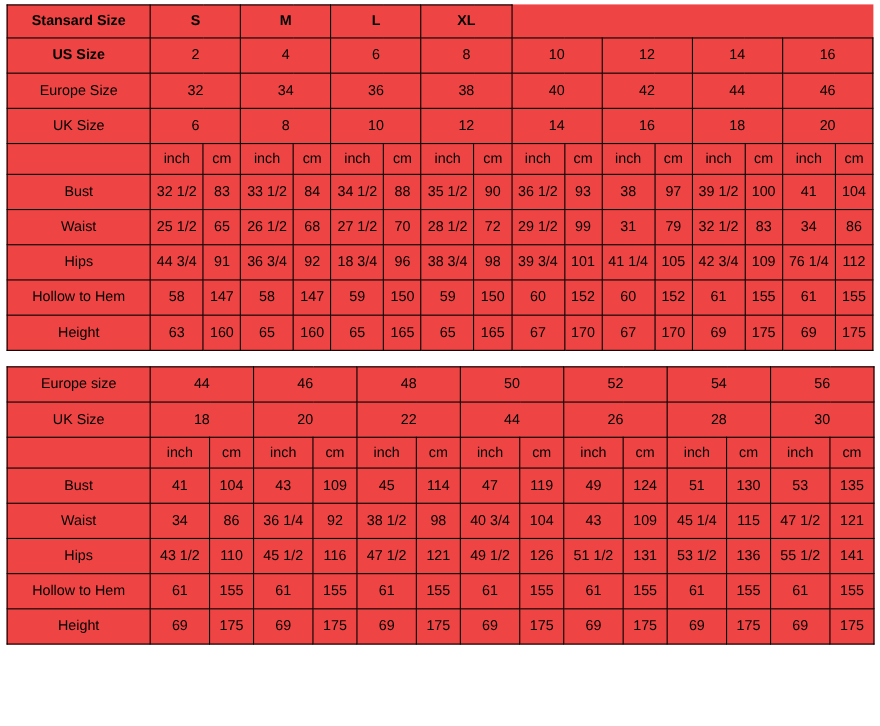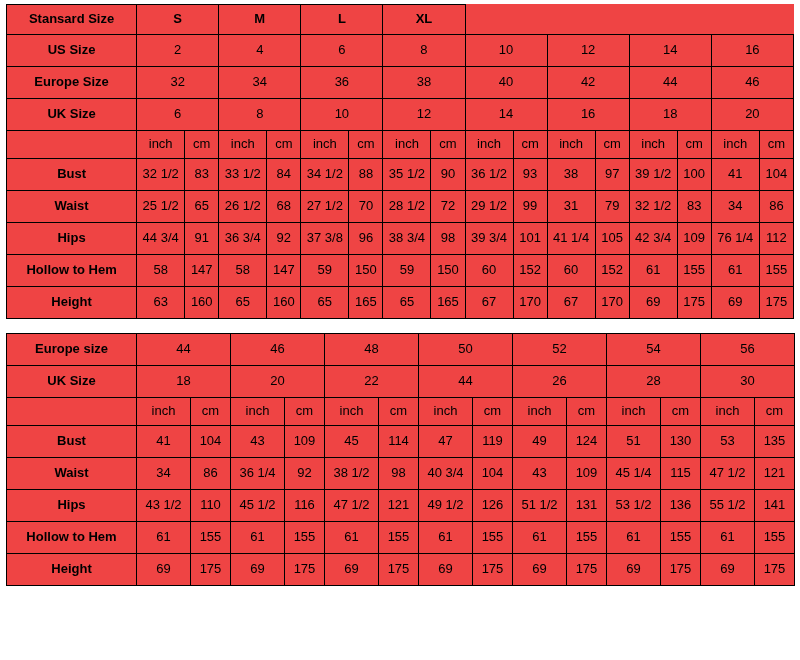--- a/index.html
+++ b/index.html
@@ -30,21 +30,21 @@
     border: 1px solid #000;
     font-size: 13px;
     text-align: center;
     vertical-align: middle;
     padding: 0;
     line-height: 1.1;
     overflow: hidden;
     white-space: nowrap;
   }
   .rowlabel {
-    font-weight: bold;
+    font-weight: normal;
     font-size: 13.5px;
   }
   .hdr-bold {
     font-weight: bold;
     font-size: 14px;
   }
   .hdr-bold-left {
     font-weight: bold;
     font-size: 14px;
   }
@@ -184,21 +184,21 @@
           <td class="val">83</td>
           <td class="val">34</td>
           <td class="val">86</td>
         </tr>
         <tr class="r-norm">
           <td class="rowlabel">Hips</td>
           <td class="val">44 3/4</td>
           <td class="val">91</td>
           <td class="val">36 3/4</td>
           <td class="val">92</td>
-          <td class="val">37 3/8</td>
+          <td class="val">18 3/4</td>
           <td class="val">96</td>
           <td class="val">38 3/4</td>
           <td class="val">98</td>
           <td class="val">39 3/4</td>
           <td class="val">101</td>
           <td class="val">41 1/4</td>
           <td class="val">105</td>
           <td class="val">42 3/4</td>
           <td class="val">109</td>
           <td class="val">76 1/4</td>

